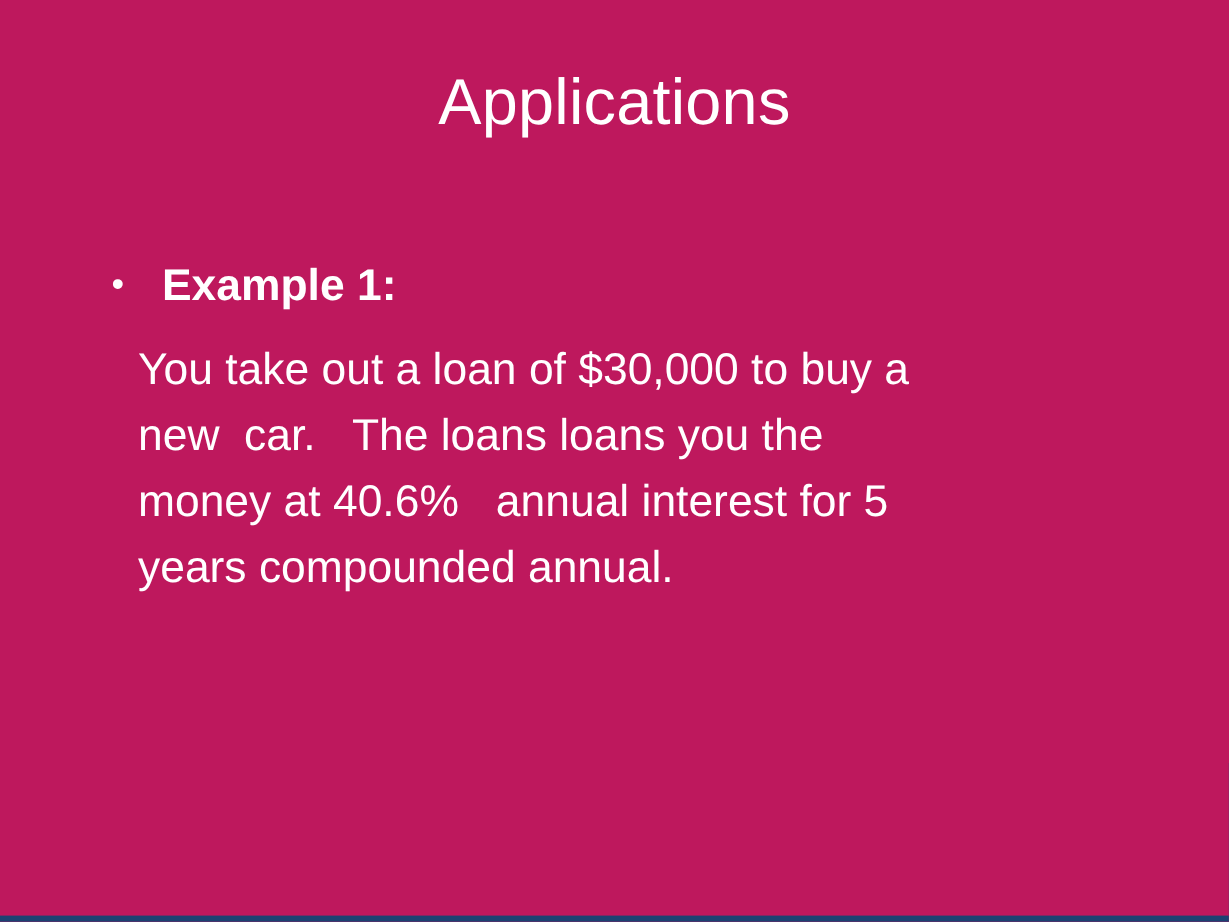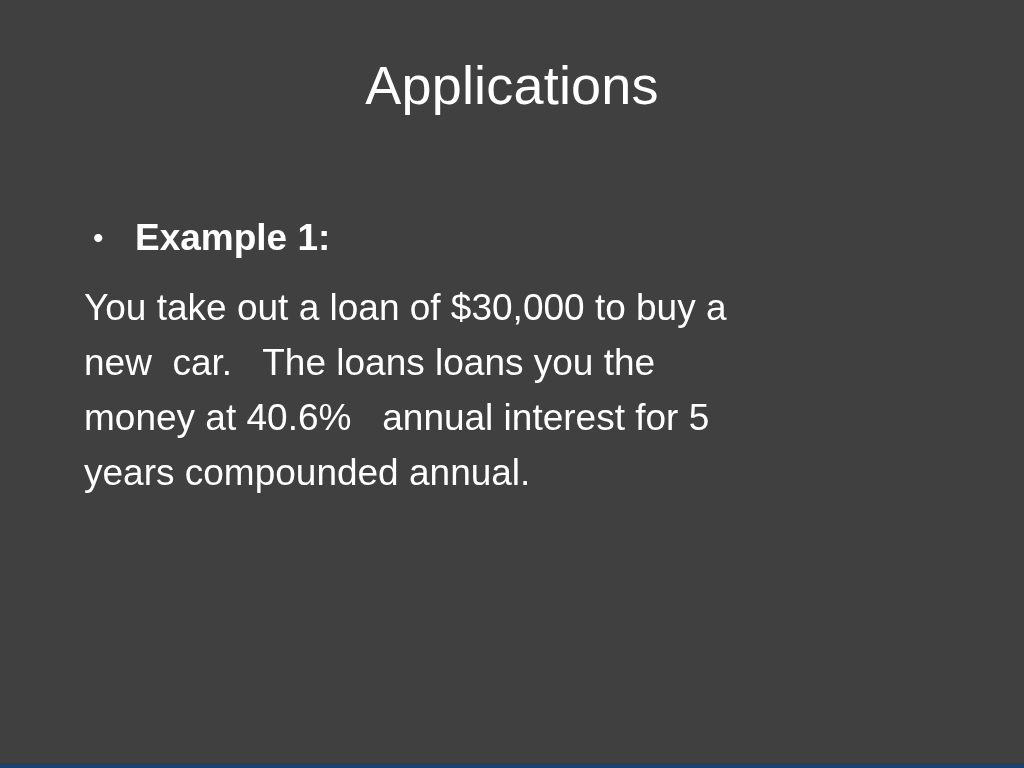--- a/index.html
+++ b/index.html
@@ -12,21 +12,21 @@
     height: 768px;
     overflow: hidden;
     font-family: "Liberation Sans", sans-serif;
     background: #1f4a7c;
   }
 
   .slide {
     position: relative;
     width: 1024px;
     height: 768px;
-    background: #404040;
+    background: #be185d;
     box-sizing: border-box;
   }
 
   
   .slide-bottom-edge {
     position: absolute;
     left: 0;
     right: 0;
     bottom: 0;
     height: 5px;
@@ -76,21 +76,21 @@
 
   .bullet-label {
     display: inline-block;
     padding-left: 40px;
     white-space: pre;
     font-weight: bold;
   }
 
   .paragraph {
     margin-top: 18px;
-    padding-left: 84px;
+    padding-left: 115px;
     color: #ffffff;
     font-size: 37px;
     line-height: 55px;
     font-weight: 400;
     width: 1024px;
     box-sizing: border-box;
   }
 
   .paragraph .line {
     display: block;

